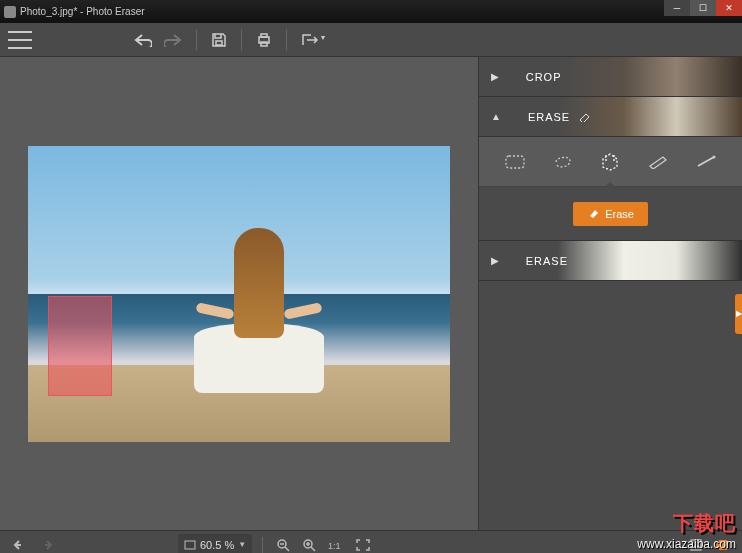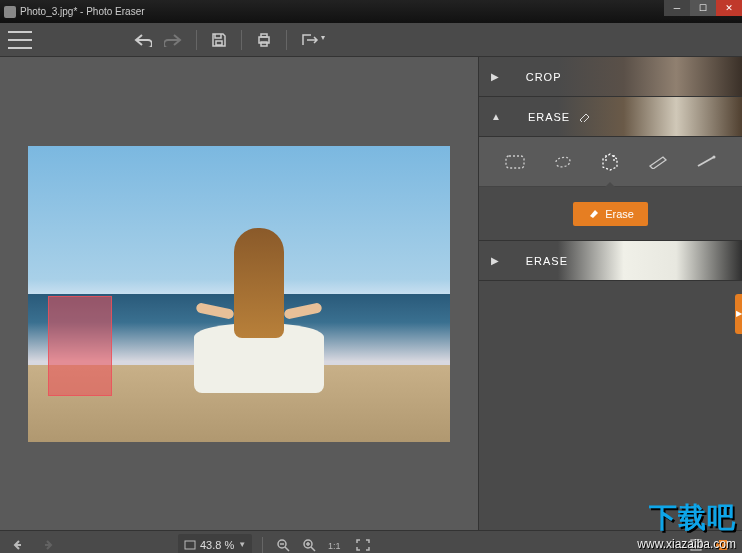--- a/index.html
+++ b/index.html
@@ -61,21 +61,21 @@
   
   .statusbar { height: 28px; background: #4a4a4a; display: flex; align-items: center; padding: 0 10px; border-top: 1px solid #333; gap: 6px; }
   .st-icon { color: #bbb; cursor: pointer; padding: 3px; display:inline-flex; }
   .st-icon.orange { color: #e67e22; }
   .zoom-box { display: flex; align-items: center; background: #3f3f3f; padding: 2px 6px; border-radius: 2px; gap: 4px; }
   .zoom-val { color: #ddd; font-size: 11px; }
   .sb-sep { width: 1px; height: 16px; background: #666; margin: 0 4px; }
   
   
   .watermark { position: absolute; right: 6px; bottom: 2px; text-align: right; pointer-events: none; z-index: 50; }
-  .wm-big { color: #0ea5e9; font-size: 28px; font-weight: 900; letter-spacing: 1px; text-shadow: 2px 2px 0 #000; font-family: "SimHei", sans-serif; }
+  .wm-big { color: #ef4444; font-size: 20px; font-weight: 900; letter-spacing: 1px; text-shadow: 2px 2px 0 #000; font-family: "SimHei", sans-serif; }
   .wm-url { color: #eee; font-size: 12px; text-shadow: 1px 1px 0 #000; }
 </style>
 </head>
 <body>
 
 <div class="titlebar">
   <div class="app-icon"></div>
   <div class="title">Photo_3.jpg* - Photo Eraser</div>
   <div class="win-controls">
     <div class="win-btn win-min">─</div>
@@ -217,21 +217,21 @@
         <path d="M8 2 L12 6 L8 10 M12 6 H6" stroke="#888" stroke-width="2" fill="none"></path>
       </svg>
   </span>
   <div class="spacer-flex" style="max-width:110px"></div>
   <div class="zoom-box">
     <span>
       <svg width="12" height="10" viewBox="0 0 12 10">
           <rect x="1" y="1" width="10" height="8" fill="none" stroke="#bbb"></rect>
         </svg>
     </span>
-    <span class="zoom-val">43.8 %</span>
+    <span class="zoom-val">60.5 %</span>
     <span style="color:#bbb;font-size:8px">▼</span>
   </div>
   <div class="sb-sep"></div>
   <span class="st-icon">
     <svg width="14" height="14" viewBox="0 0 14 14">
         <circle cx="6" cy="6" r="4" fill="none" stroke="#bbb" stroke-width="1.5"></circle>
         <path d="M4 6 H8 M9 9 L13 13" stroke="#bbb" stroke-width="1.5"></path>
       </svg>
   </span>
   <span class="st-icon">

